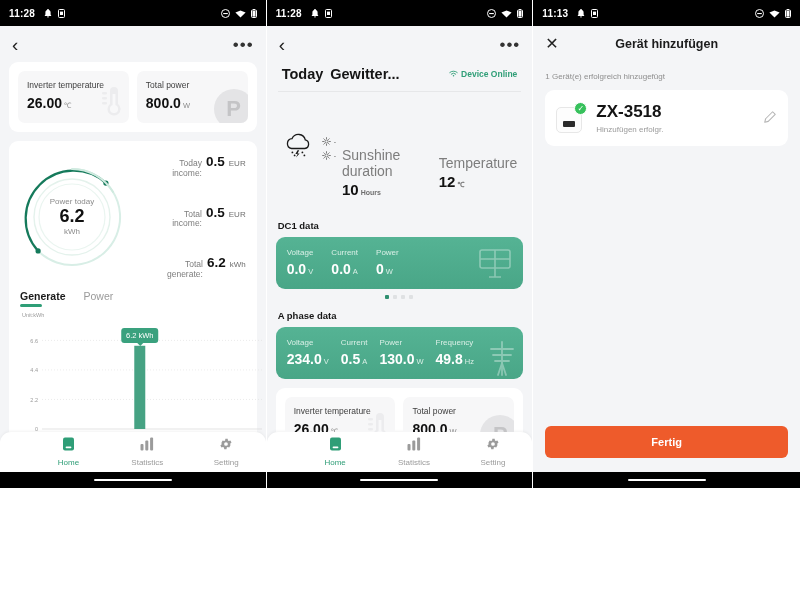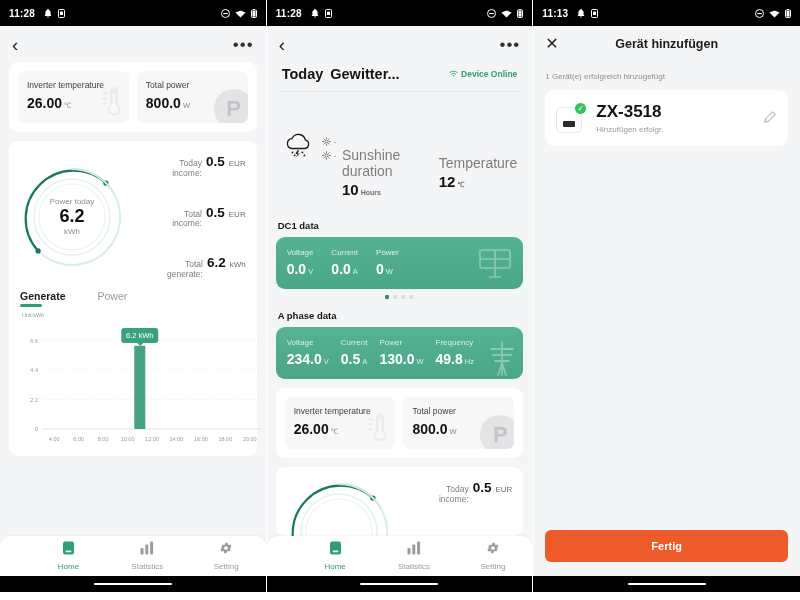--- a/index.html
+++ b/index.html
@@ -4,21 +4,21 @@
 <style>
   * { box-sizing: border-box; margin: 0; padding: 0; }
   html, body {
     width: 800px; height: 600px;
     background: #ffffff;
     font-family: "Liberation Sans", sans-serif;
     overflow: hidden;
   }
   .screens { display: flex; width: 800px; height: 600px; }
   .phone {
-    width: 266.67px; height: 592px;
+    width: 266.67px; height: 488px;
     position: relative;
     background: #f4f5f7;
     display: flex; flex-direction: column;
     border-right: 1px solid #ffffff;
     overflow: hidden;
   }
   .phone:last-child { border-right: none; }
 
   
   .statusbar {
@@ -86,21 +86,21 @@
   .gauge-cap { font-size: 8px; color: #8b8b8b; }
   .gauge-num { font-size: 18px; font-weight: bold; color: #111; line-height: 1.05; }
   .gauge-unit { font-size: 8px; color: #8b8b8b; }
   .income { flex: 1; display: flex; flex-direction: column; gap: 26px; padding-left: 4px; }
   .income-row { display: flex; align-items: baseline; justify-content: flex-end; gap: 4px; }
   .income-lab { font-size: 8.5px; color: #7d7d7d; text-align: right; line-height: 1.15; max-width: 46px; }
   .income-val { font-size: 13.5px; font-weight: bold; color: #111; }
   .income-unit { font-size: 8px; color: #6e6e6e; }
 
   
-  .tabs { display: flex; gap: 32px; padding: 10px 2px 0 2px; }
+  .tabs { display: flex; gap: 18px; padding: 10px 2px 0 2px; }
   .tab { font-size: 10.5px; color: #9a9a9a; position: relative; padding-bottom: 5px; cursor: pointer; }
   .tab.active { color: #1a1a1a; font-weight: bold; }
   .tab.active::after {
     content: ""; position: absolute; left: 0; bottom: 0;
     width: 22px; height: 2.5px; background: #2f9e77; border-radius: 2px;
   }
   .unitlab { font-size: 5.5px; color: #9a9a9a; padding: 5px 0 1px 4px; }
 
   
   .chart { position: relative; height: 128px; margin: 0 2px; }

